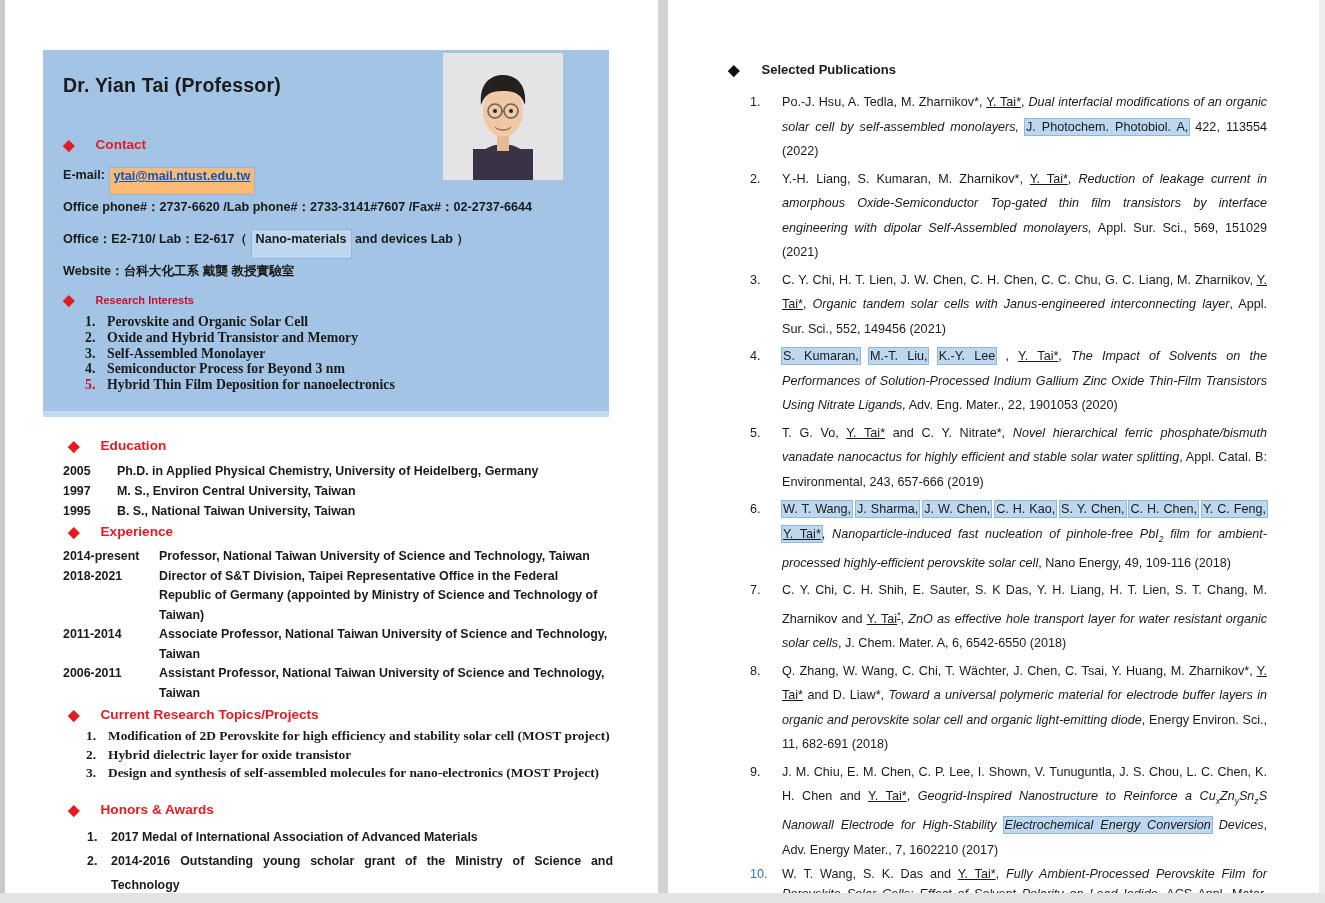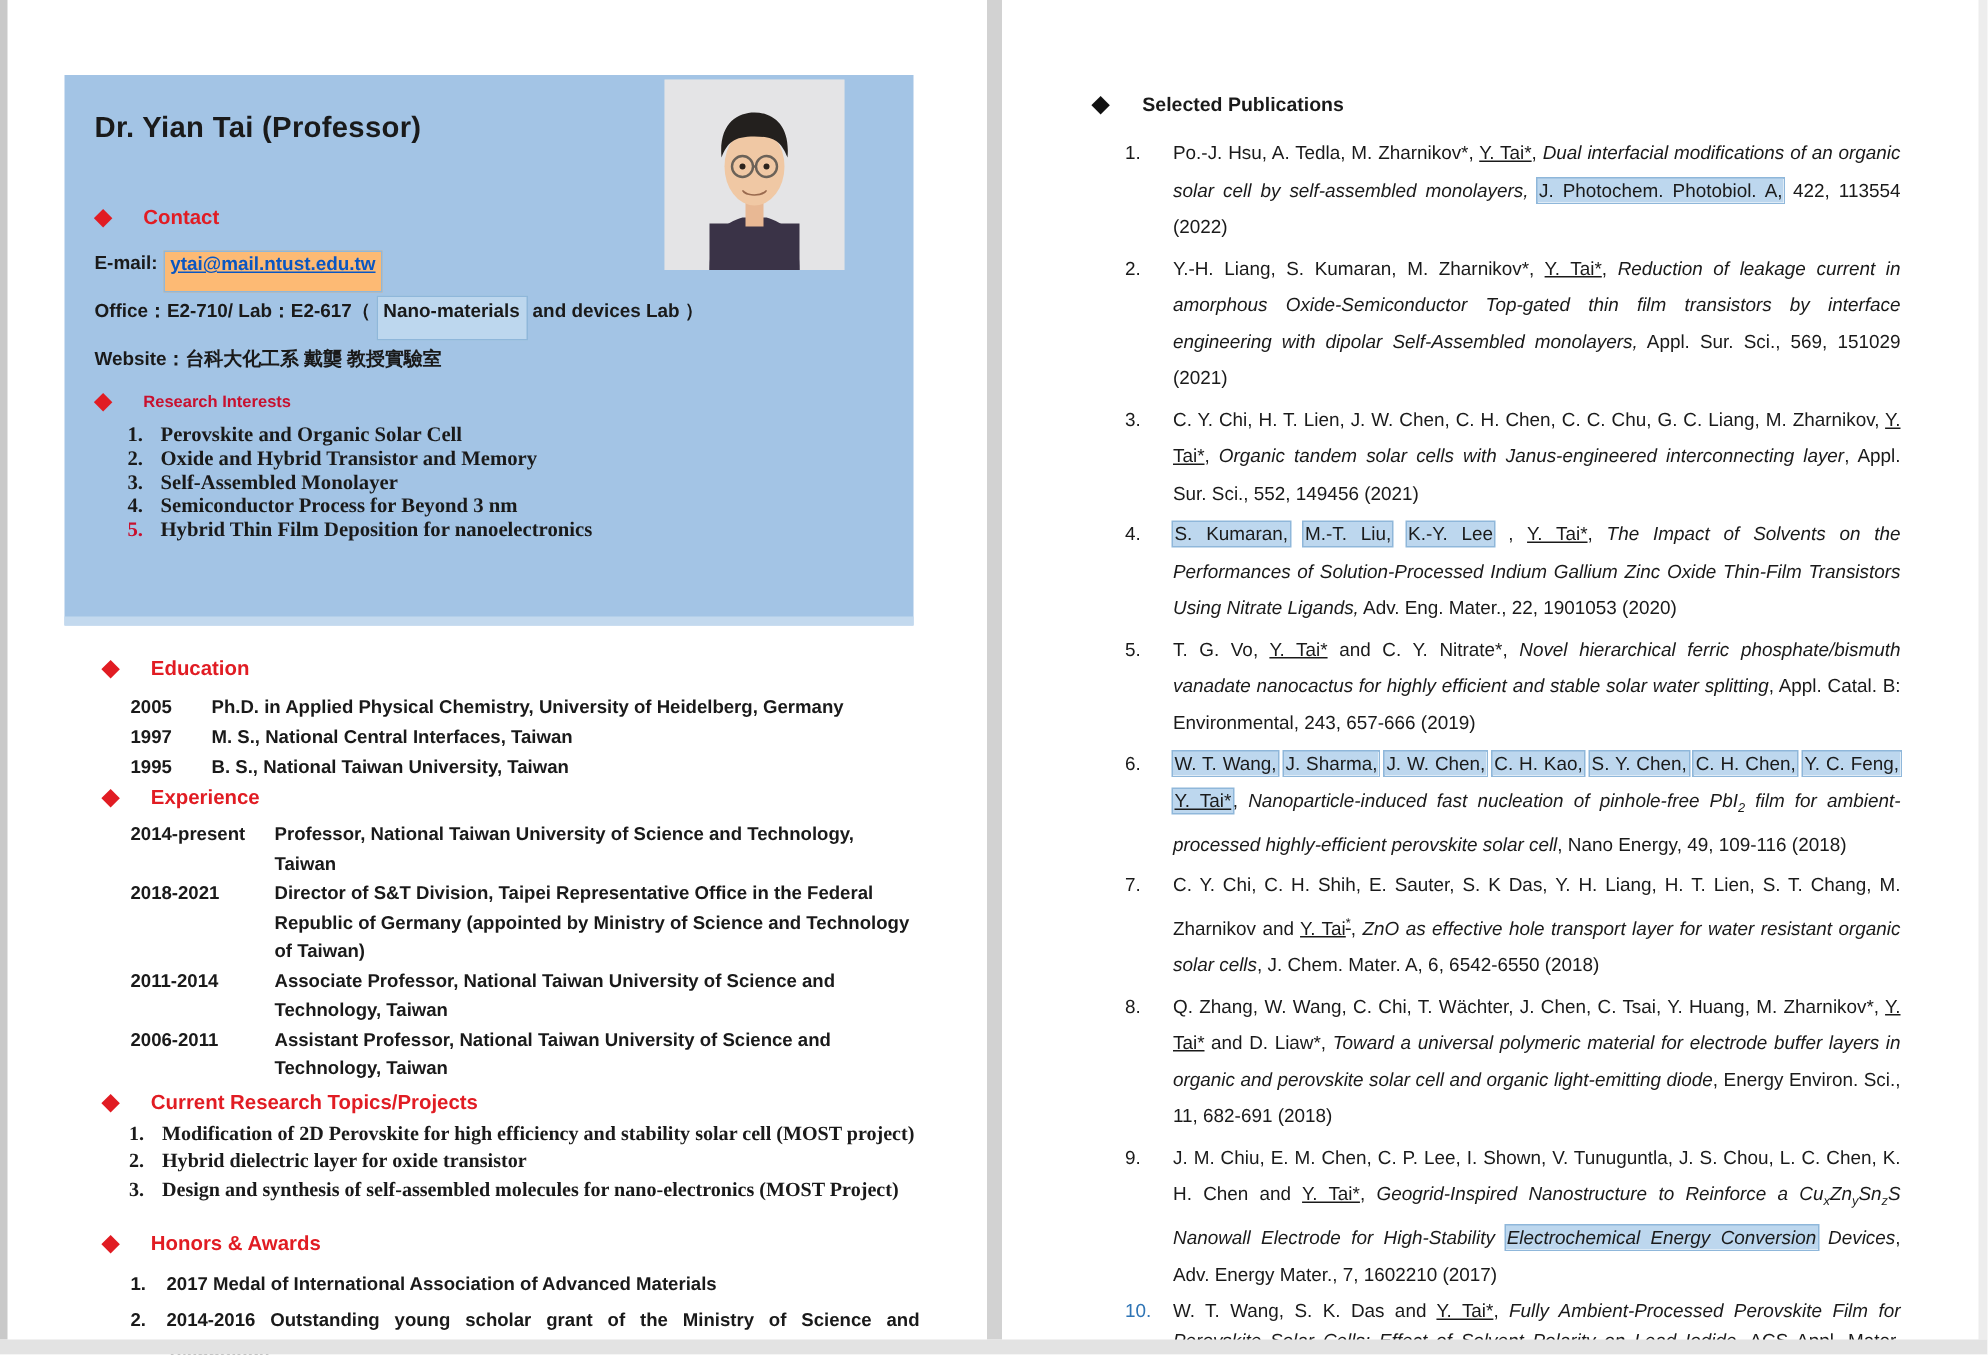--- a/index.html
+++ b/index.html
@@ -46,21 +46,21 @@
   .tallhl{display:inline-block;vertical-align:top;background:var(--c-hl_bg);border:1px solid var(--c-hl_border);
           padding:1px 4px 10px 4px;margin:-2px 0 -12px 0;text-align:center;}
   .ri-head{margin-top:12px;}
   .head-serif{color:var(--c-serif_red);font-family:Liberation Sans, sans-serif;font-size:11px;}
   .ri-list{margin-top:7px;padding-left:22px;}
   .serif-list .nl-row{display:flex;gap:7px;font-family:"Liberation Serif",serif;
                       font-weight:bold;font-size:13.8px;line-height:15.8px;}
   .nl-num{flex:none;min-width:15px;}
   .below-box{padding:0 45px 0 58px;}
   .edu-head{margin-top:21px;padding-left:5px;}
-  .rows{margin-top:8px;margin-left:24px;}
+  .rows{margin-top:8px;}
   .row{display:grid;grid-template-columns:54px 1fr;gap:0;font-size:12.4px;font-weight:bold;line-height:20px;}
   .rows-exp .row{grid-template-columns:96px 1fr;line-height:19.5px;}
   .exp-head{margin-top:3px;padding-left:5px;}
   .topics-head{margin-top:4px;padding-left:5px;}
   .topics-list{margin-top:5px;padding-left:23px;}
   .topics-list .nl-row{line-height:18.6px;font-size:13.4px;}
   .honors-head{margin-top:19px;padding-left:5px;}
   .honors-list{margin-top:8px;padding-left:24px;}
   .honors-list .nl-row{display:flex;gap:9px;font-weight:bold;font-size:12.4px;line-height:24px;}
   .honors-list .nl-text{text-align:justify;line-height:24px;}
@@ -110,20 +110,21 @@
       <div class="sec-head contact-head">
         <span class="dia dia-red">◆</span>
         <span class="head-sans">Contact</span>
       </div>
 
       <div class="c-line">
         <span>E-mail:</span>
         <span class="email-box"><a href="#" class="email-link">ytai@mail.ntust.edu.tw</a></span>
       </div>
 
+      <div class="c-line">Office phone#：2737-6620 /Lab phone#：2733-3141#7607 /Fax#：02-2737-6644</div>
 
       <div class="c-line">
         <span>Office：E2-710/ Lab：E2-617（ </span><span class="tallhl">Nano-materials</span><span> and devices Lab ）</span>
       </div>
 
       <div class="c-line">Website：台科大化工系 戴龑 教授實驗室</div>
 
       <div class="sec-head ri-head">
         <span class="dia dia-red">◆</span>
         <span class="head-serif">Research Interests</span>
@@ -158,21 +159,21 @@
         <span class="dia dia-red">◆</span>
         <span class="head-sans">Education</span>
       </div>
       <div class="rows">
           <div class="row">
             <span class="row-year">2005</span>
             <span class="row-text">Ph.D. in Applied Physical Chemistry, University of Heidelberg, Germany</span>
           </div>
           <div class="row">
             <span class="row-year">1997</span>
-            <span class="row-text">M. S., National Central Interfaces, Taiwan</span>
+            <span class="row-text">M. S., Environ Central University, Taiwan</span>
           </div>
           <div class="row">
             <span class="row-year">1995</span>
             <span class="row-text">B. S., National Taiwan University, Taiwan</span>
           </div>
         </div>
 
       <div class="sec-head exp-head">
         <span class="dia dia-red">◆</span>
         <span class="head-sans">Experience</span>

